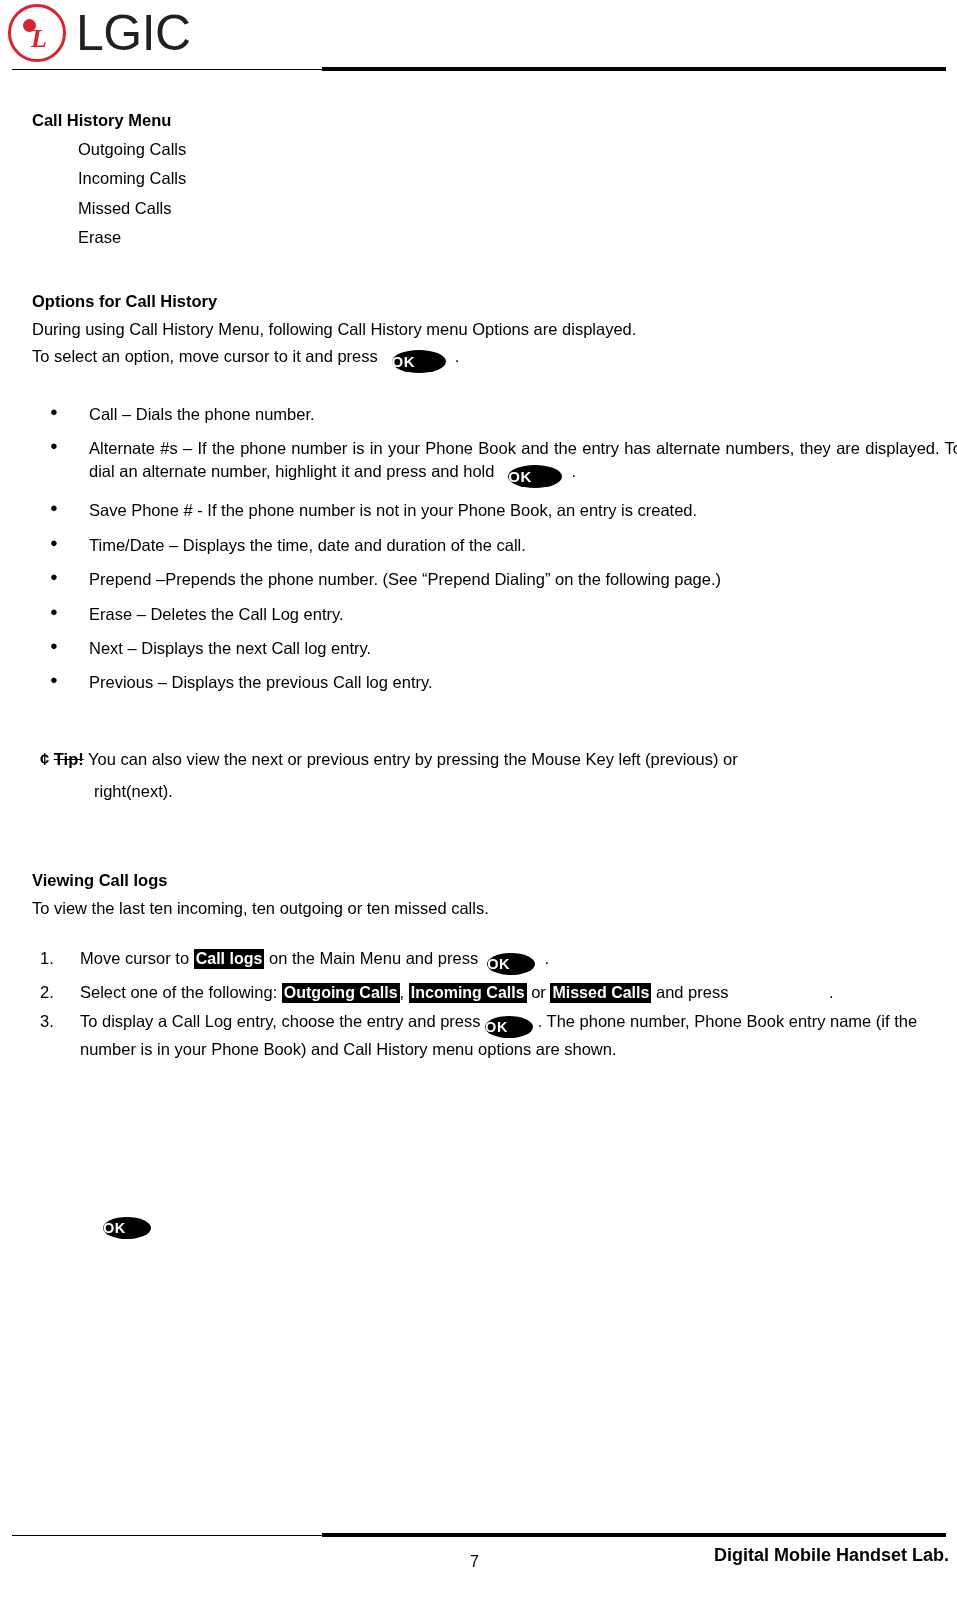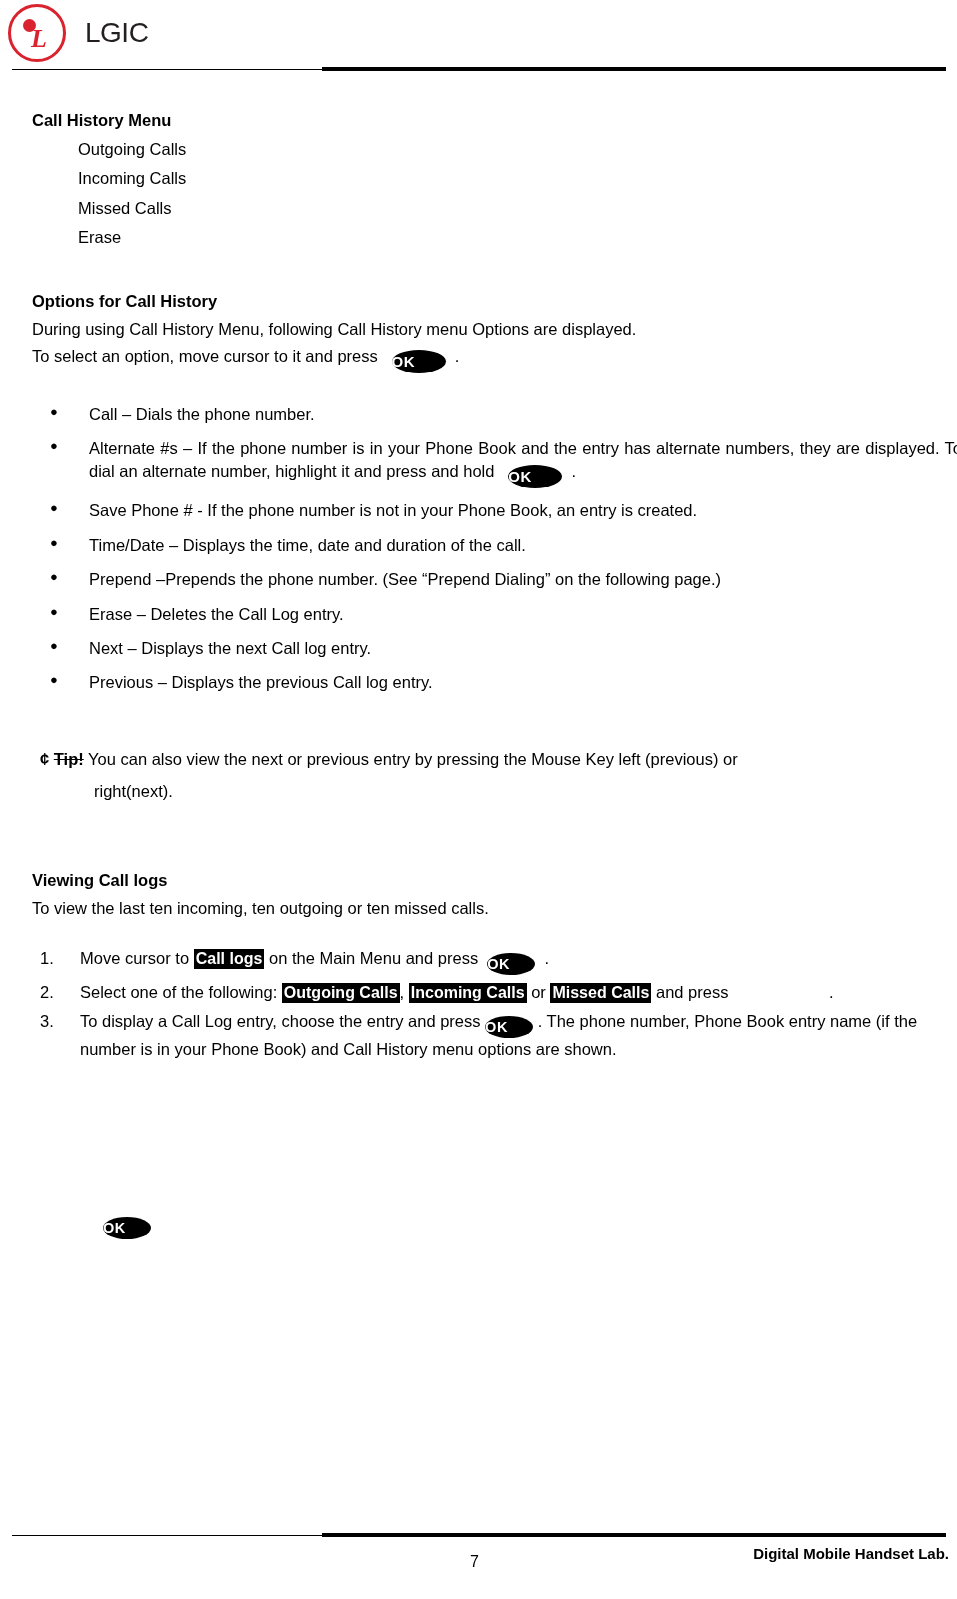--- a/index.html
+++ b/index.html
@@ -59,24 +59,24 @@
     position: absolute;
     left: 20px;
     top: 17px;
     font-family: "Liberation Serif", serif;
     font-size: 26px;
     color: #d9232e;
     font-style: italic;
     font-weight: bold;
   }
   .logo-text {
-    font-size: 28px;
+    font-size: 50px;
     letter-spacing: -0.5px;
     color: #231f20;
-    margin-left: 19px;
+    margin-left: 10px;
     font-family: "Liberation Sans", sans-serif;
   }
   .header-rule-thin {
     position: absolute;
     left: 12px;
     top: 69px;
     width: 310px;
     height: 1px;
     background: #000000;
   }
@@ -229,21 +229,21 @@
   .footer-page {
     position: absolute;
     left: 470px;
     top: 26px;
     font-size: 16px;
   }
   .footer-lab {
     position: absolute;
     right: 8px;
     top: 18px;
-    font-size: 15px;
+    font-size: 18px;
     font-weight: bold;
   }
 
   
   .abs-ok-overlap {
     position: absolute;
     left: 103px;
     top: 1217px;
   }
 </style>

